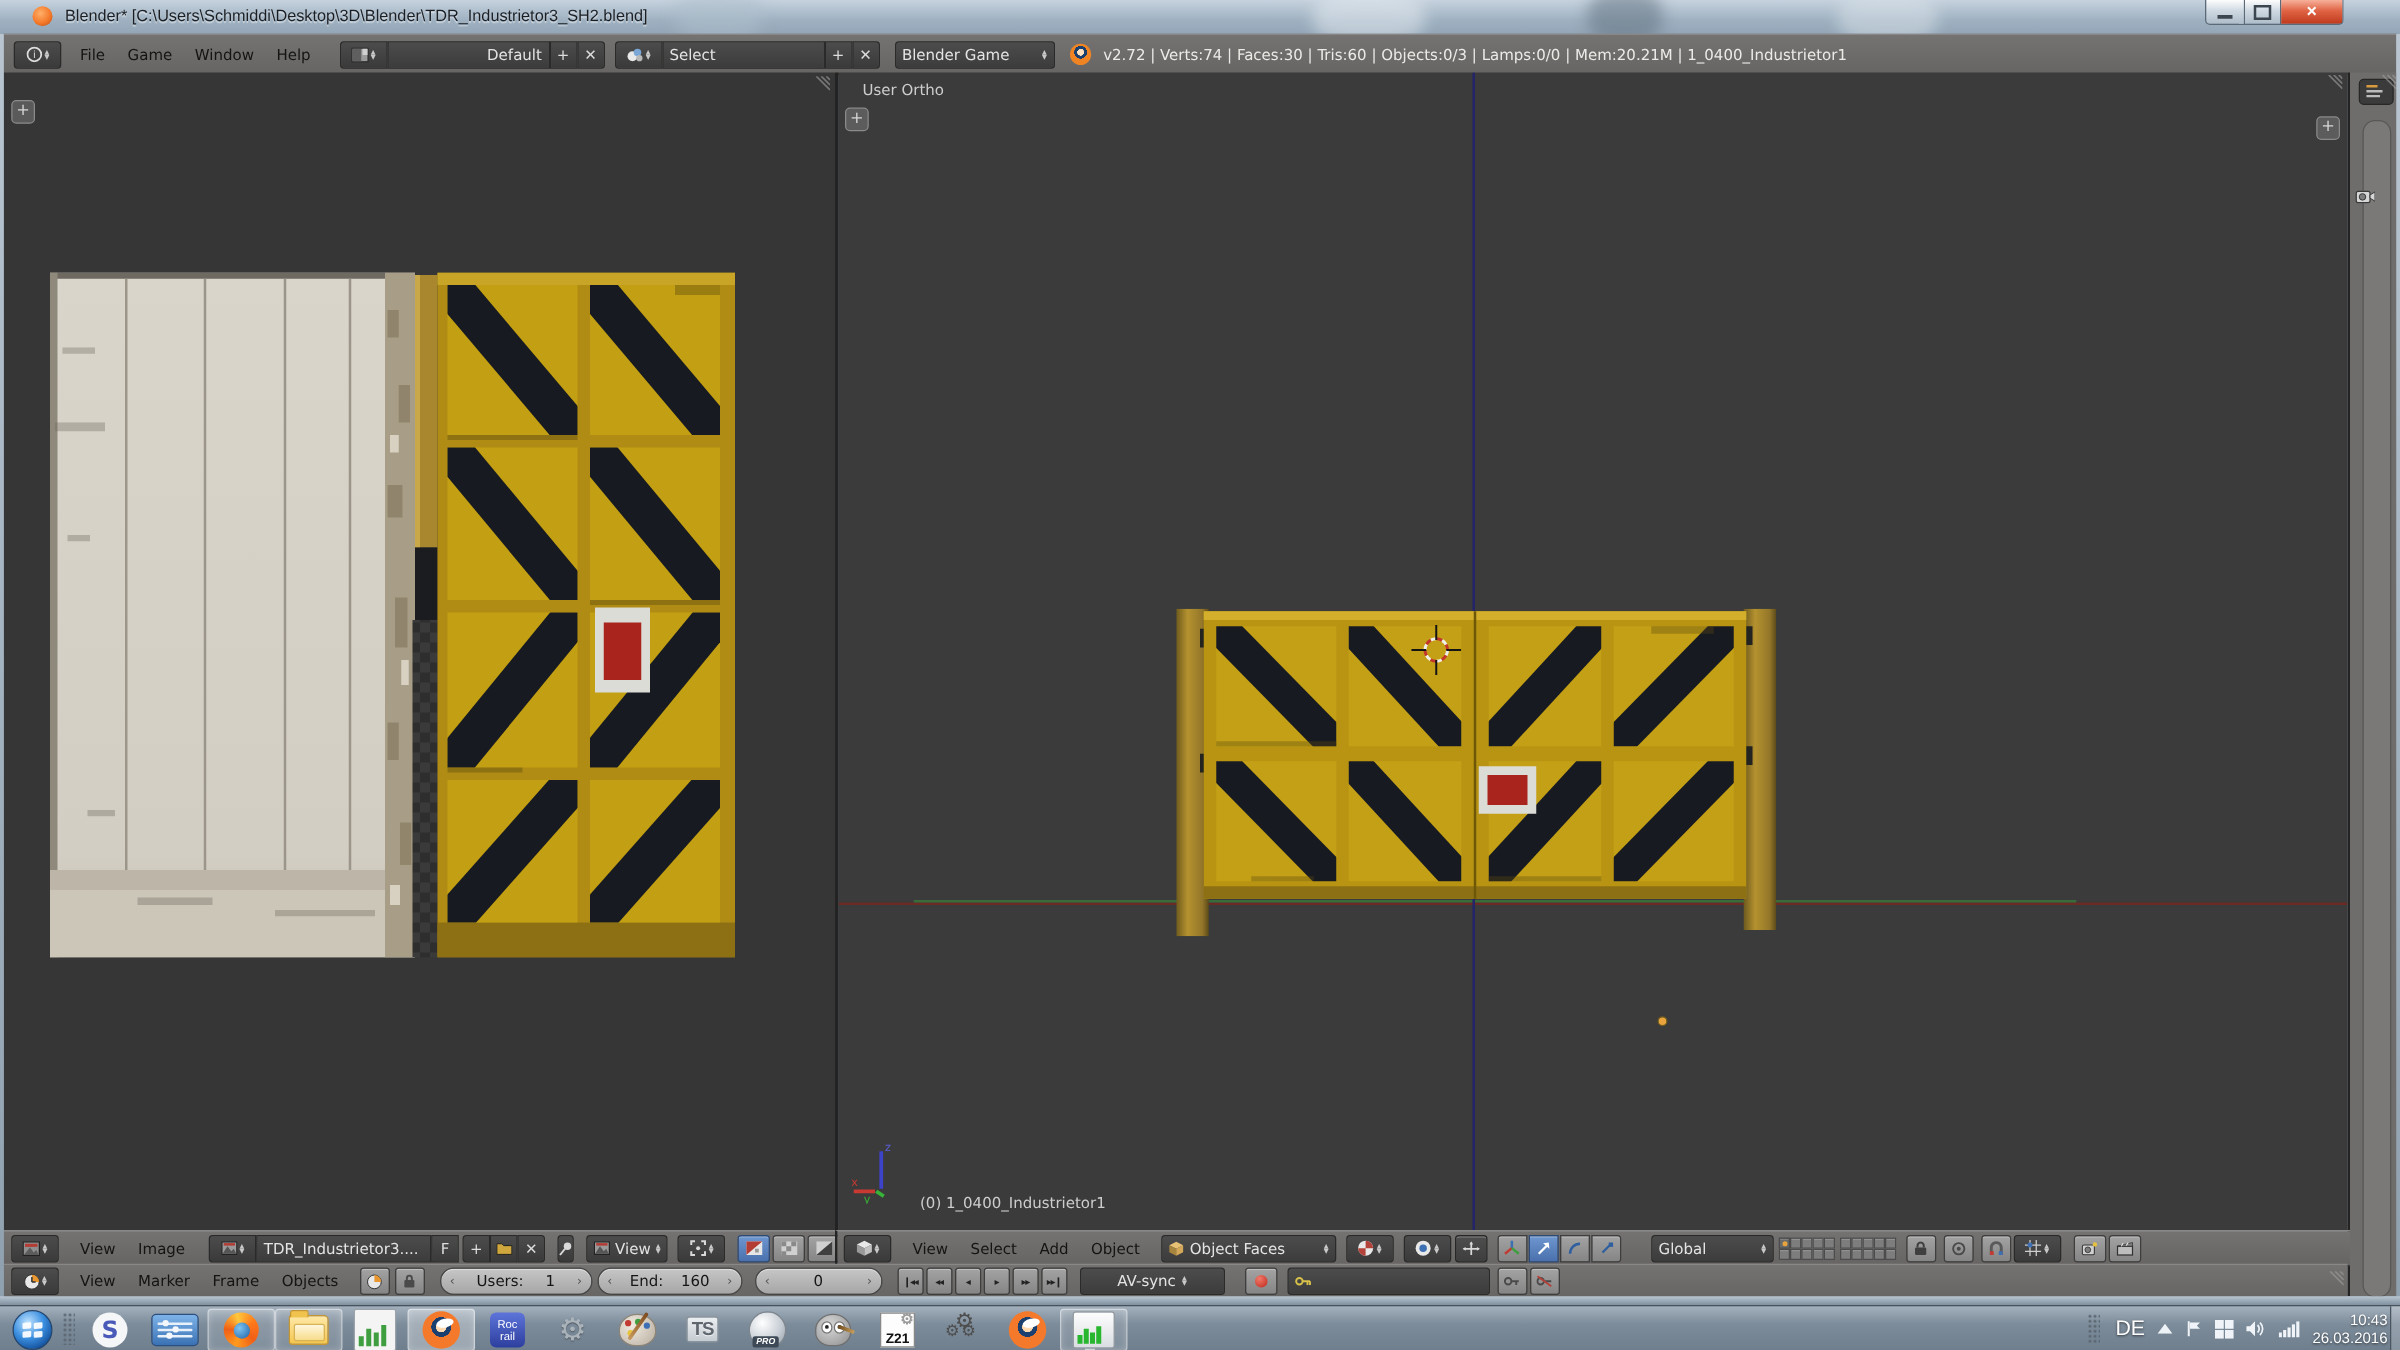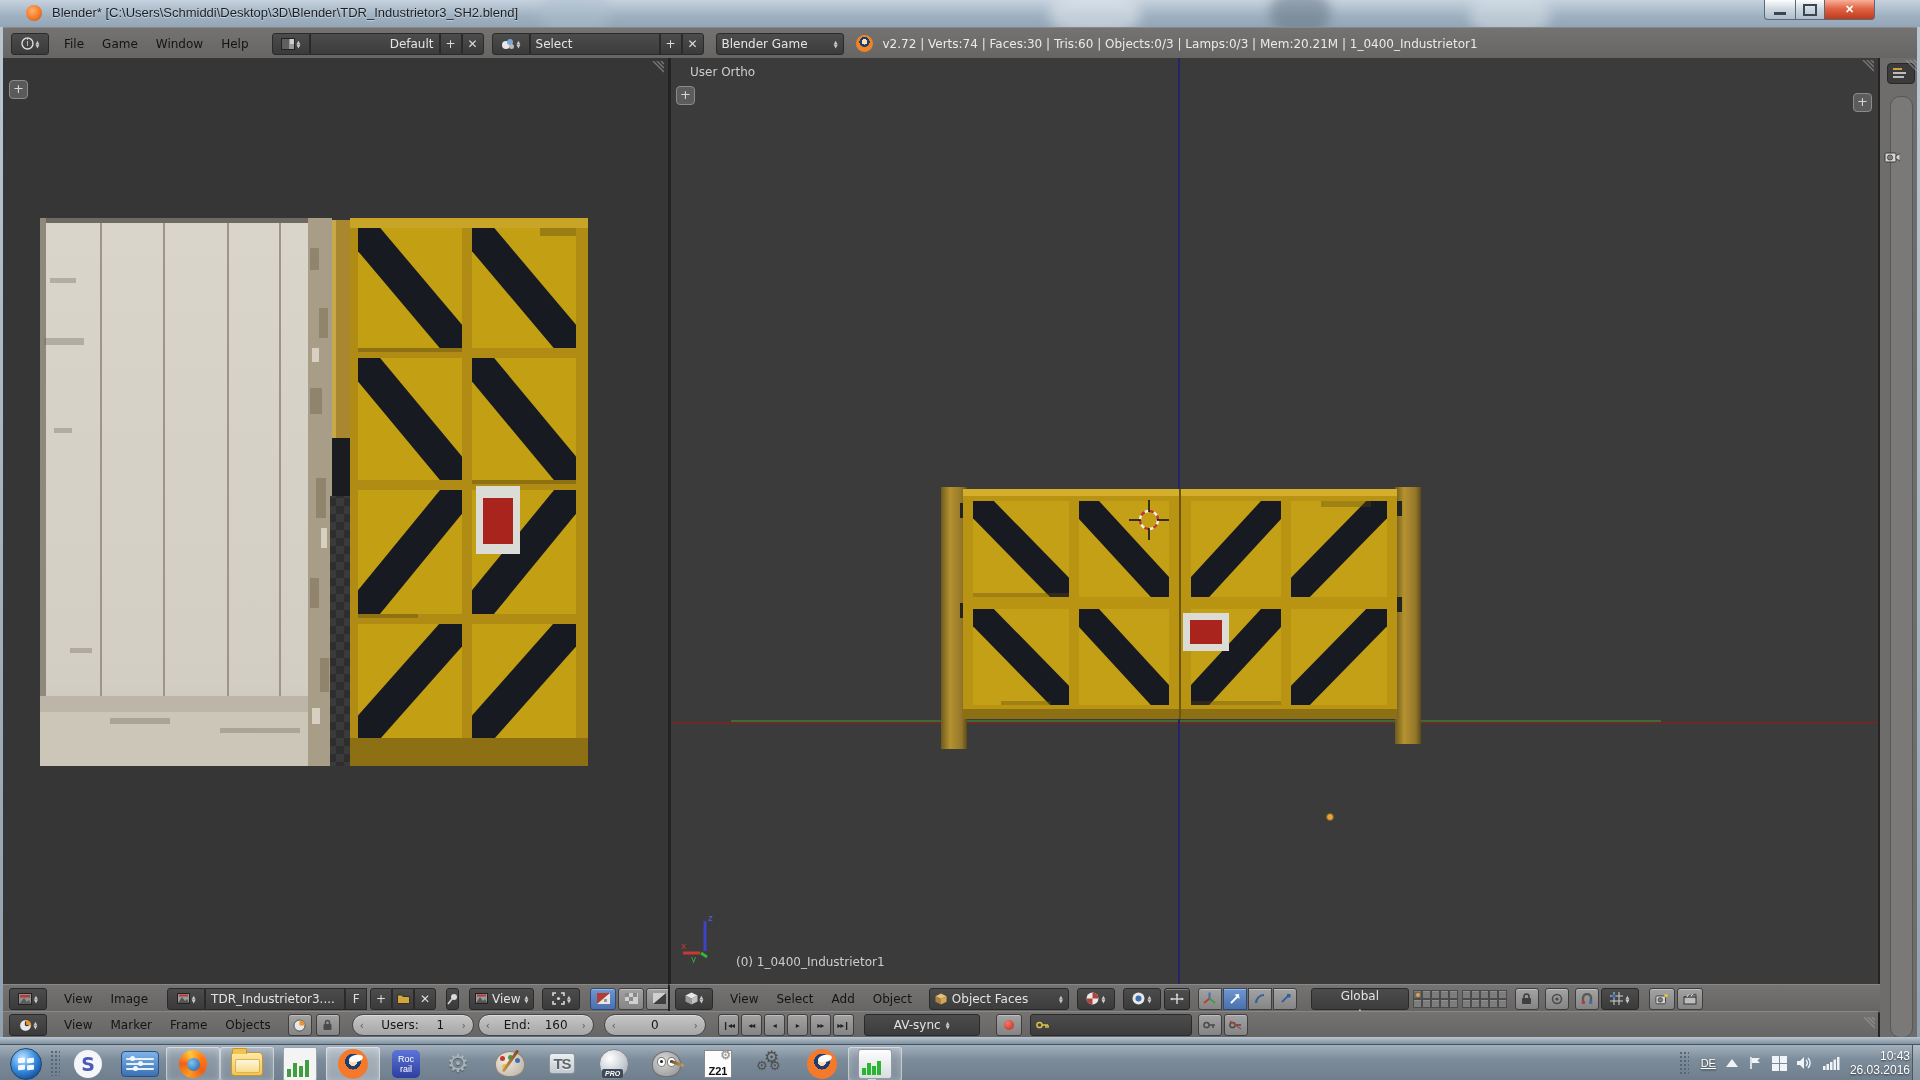--- a/index.html
+++ b/index.html
@@ -72,21 +72,21 @@
     background:linear-gradient(#a3b0bd,#7d8c9a 40%,#6e7e8d);border-top:1px solid #47525c;}
   .tb-items{position:absolute;left:4px;top:0;height:36px;display:flex;align-items:center;}
   .tbi{width:52px;height:32px;margin-top:1px;display:flex;align-items:center;justify-content:center;position:relative;}
   .tbi.framed{border:1px solid rgba(255,255,255,.5);border-radius:3px;background:rgba(255,255,255,.12);
     box-shadow:inset 0 0 6px rgba(255,255,255,.25);}
   .tbi.active{background:rgba(255,255,255,.30);}
   .grip{width:10px;height:26px;margin:0 2px;background:radial-gradient(circle,#5a6570 1px,transparent 1.2px);
     background-size:4px 4px;}
   .tray{position:absolute;right:4px;top:0;height:36px;display:flex;align-items:center;gap:10px;
     font-family:"Liberation Sans",sans-serif;color:#fff;}
-  .tray .txt{font-size:11px;text-shadow:0 1px 2px rgba(0,0,0,.6);text-decoration:underline;}
+  .tray .txt{font-size:17px;text-shadow:0 1px 2px rgba(0,0,0,.6);}
   .clock{text-align:right;font-size:12px;line-height:14px;text-shadow:0 1px 2px rgba(0,0,0,.6);margin-right:6px;}
   .showdesk{position:absolute;right:0;top:0;width:7px;height:36px;border-left:1px solid #4a555f;background:rgba(255,255,255,.18);}
   
   .orb{width:30px;height:30px;border-radius:50%;background:radial-gradient(circle at 38% 30%,#bfe3ff,#3b8fe0 45%,#13509c 80%);
     border:1px solid #24466e;display:grid;grid-template-columns:7px 7px;grid-template-rows:5px 5px;gap:2px;place-content:center;}
   .orb i{background:rgba(255,255,255,.92);border-radius:1px;transform:skewY(-6deg);}
   .ic{display:flex;align-items:center;justify-content:center;}
   .skype{width:28px;height:28px;border-radius:50%;background:#f4f6f8;color:#4a5ab9;font-weight:bold;font-size:19px;}
   .dispset{width:28px;height:24px;border-radius:4px;background:linear-gradient(#7db3e8,#3a71b4);border:1px solid #2b4f7e;
     display:flex;flex-direction:column;gap:3px;justify-content:center;padding:0 4px;}
@@ -202,21 +202,21 @@
           <span>Select</span>
         </div>
       <div class="sqbtn" style="border-radius:0;">+</div>
       <div class="sqbtn" style="border-radius:0 3px 3px 0;">✕</div>
     </div>
     <div class="dd" style="margin-left:12px;width:116px;justify-content:space-between;">
       <span>Blender Game</span>
         <span class="ud">▲<br>▼</span>
     </div>
     <div class="blogosm"></div>
-    <div class="statsline">v2.72 | Verts:74 | Faces:30 | Tris:60 | Objects:0/3 | Lamps:0/3 | Mem:20.21M | 1_0400_Industrietor1</div>
+    <div class="statsline">v2.72 | Verts:74 | Faces:30 | Tris:60 | Objects:0/3 | Lamps:0/0 | Mem:20.21M | 1_0400_Industrietor1</div>
   </div>
 
   <div class="uvpane">
     <svg class="minisvg" style="position:absolute;left:37px;top:160px;" width="548" height="548" viewBox="0 0 548 548">
       <defs>
         <pattern id="chk" width="16" height="16" patternUnits="userSpaceOnUse">
           <rect width="16" height="16" fill="#2e2e2e"></rect>
             <rect width="8" height="8" fill="#3a3a3a"></rect>
             <rect x="8" y="8" width="8" height="8" fill="#3a3a3a"></rect>
         </pattern>
@@ -670,21 +670,21 @@
             <path d="M2 10 A8 8 0 0 1 10 2" fill="none" stroke="#2f5f9e" stroke-width="2"></path>
           </svg>
       </div>
       <div class="lbtn" style="width:22px;border-radius:0 3px 3px 0;">
         <svg class="minisvg" width="12" height="12" viewBox="0 0 12 12">
             <line x1="3" y1="9" x2="9" y2="3" stroke="#2f5f9e" stroke-width="1.8"></line>
             <rect x="8" y="1" width="3.5" height="3.5" fill="#2f5f9e"></rect>
           </svg>
       </div>
     </div>
-    <div class="dd" style="margin-left:14px;width:86px;justify-content:space-between;flex-direction:column;">
+    <div class="dd" style="margin-left:24px;width:86px;justify-content:space-between;">
       <span>Global</span>
         <span class="ud">▲<br>▼</span>
     </div>
     <div class="layers">
       <div class="on"></div>
         <div></div>
         <div></div>
         <div></div>
         <div></div>
       <div></div>

